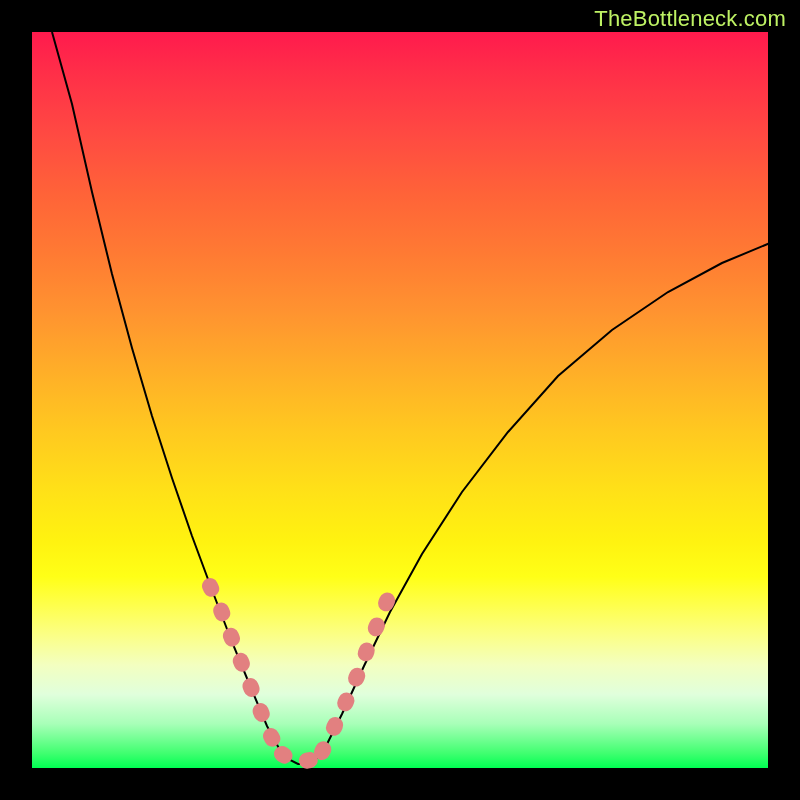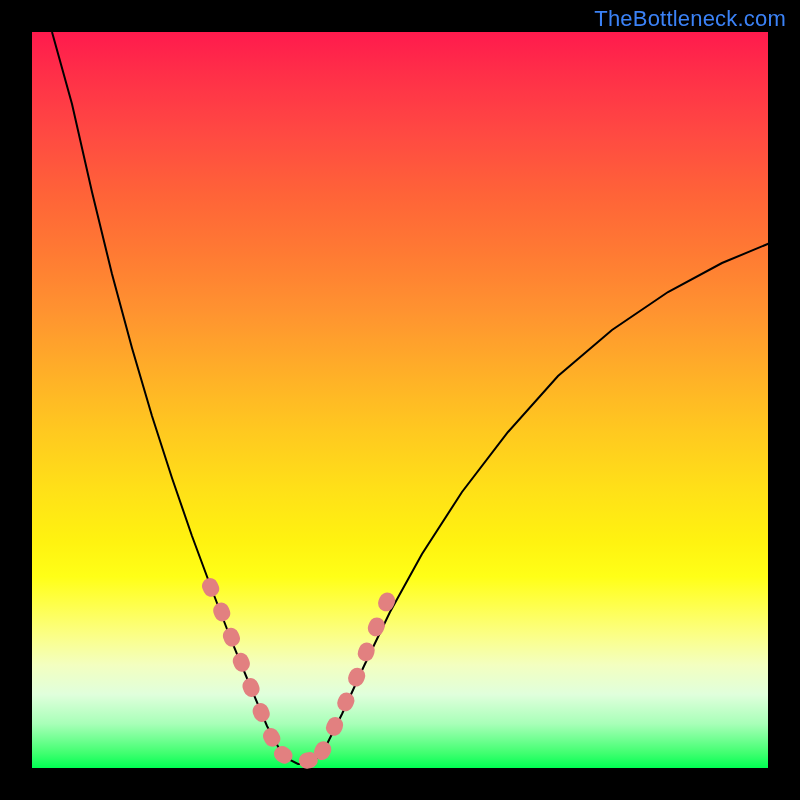--- a/index.html
+++ b/index.html
@@ -35,21 +35,21 @@
       #f3ffc0 86%,
       #e0ffdc 90%,
       #a8ffb8 94%,
       #40ff70 98%,
       #00ff52 100%);
   }
   .watermark {
     position: absolute;
     top: 6px;
     right: 14px;
-    color: #3b82f6;
+    color: #bef264;
     font-size: 22px;
     font-weight: 500;
     letter-spacing: 0.2px;
     z-index: 5;
   }
   svg.curves {
     position: absolute;
     left: 0;
     top: 0;
     width: 736px;

